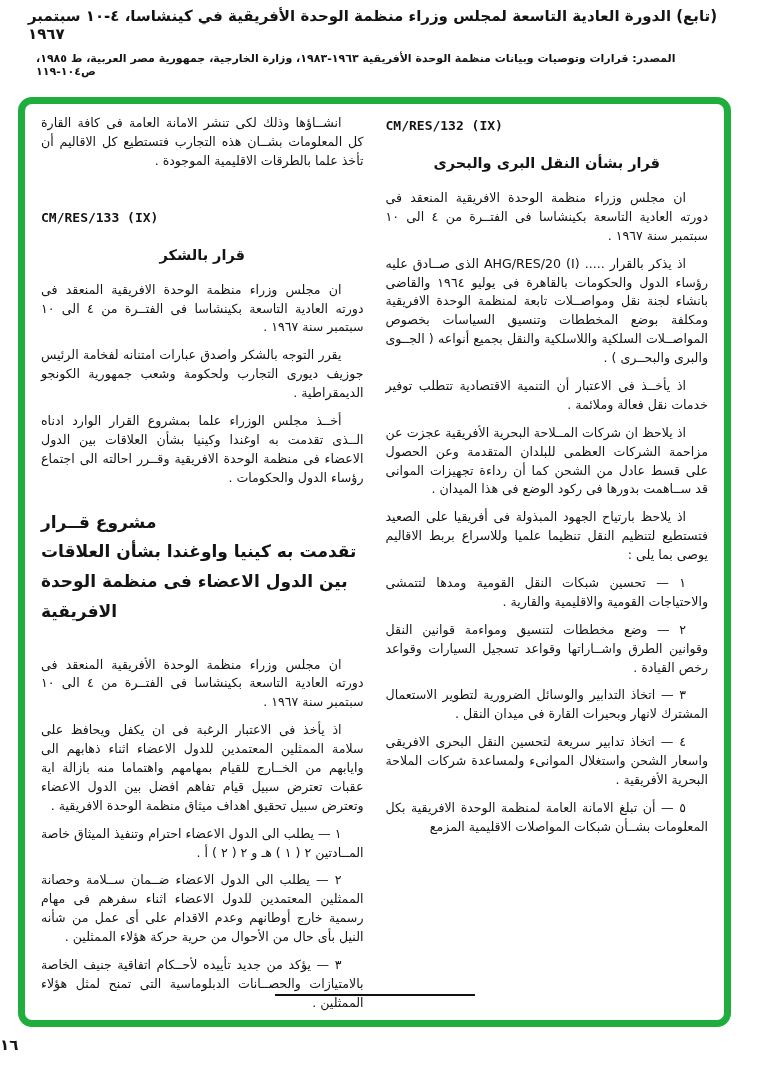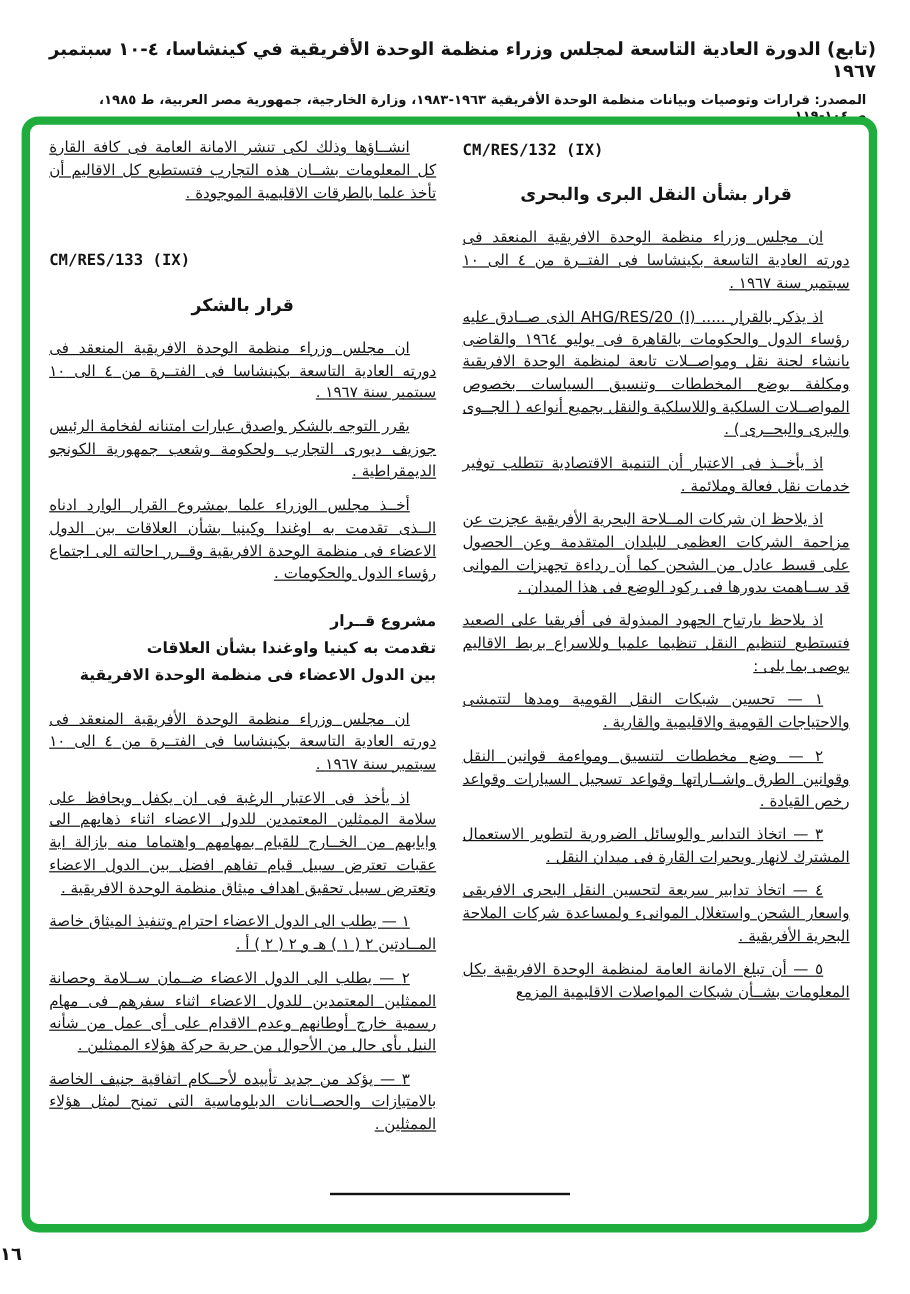--- a/index.html
+++ b/index.html
@@ -7,22 +7,22 @@
     width: 758px; height: 1078px;
     background: #ffffff;
     font-family: "DejaVu Sans", sans-serif;
     color: #141414;
     overflow: hidden;
   }
   .page { position: relative; width: 758px; height: 1078px; }
 
   
   .header {
-    position: absolute; top: 32px; left: 0; right: 0;
-    text-align: right; direction: rtl;
+    position: absolute; top: 7px; left: 0; right: 0;
+    text-align: left; direction: rtl;
   }
   .header-title {
     font-size: 15px; font-weight: bold; letter-spacing: 0;
     padding: 0 28px;
   }
   .header-source {
     font-size: 11px; font-weight: bold; margin-top: 9px;
     padding: 0 36px;
   }
 
@@ -46,44 +46,43 @@
   }
   .col { flex: 1 1 0; min-width: 0; }
 
   .col p {
     direction: rtl;
     text-align: justify;
     font-size: 12.6px;
     line-height: 1.5;
     margin: 0 0 9px 0;
     text-indent: 22px;
-    text-decoration: underline;
   }
   .res-code {
     direction: ltr;
     text-align: left;
     font-family: "DejaVu Sans Mono", "Liberation Mono", monospace;
     font-size: 13px;
     font-weight: 600;
     margin: 4px 0 0 0;
   }
   .res-title {
     direction: rtl;
     text-align: center;
     font-size: 14.5px;
     font-weight: bold;
     margin: 22px 0 18px 0;
   }
   .draft-title {
     direction: rtl;
-    text-align: right;
-    font-size: 13px;
+    text-align: left;
+    font-size: 17px;
     font-weight: bold;
     line-height: 1.75;
-    margin: 20px 0 14px 0;
+    margin: 20px 0 29px 0;
   }
   .spacer-lg { height: 26px; }
 
   .bottom-rule {
     position: absolute;
     bottom: 24px; left: 50%;
     transform: translateX(-50%);
     width: 200px; height: 0;
     border-top: 2px solid #111111;
   }

